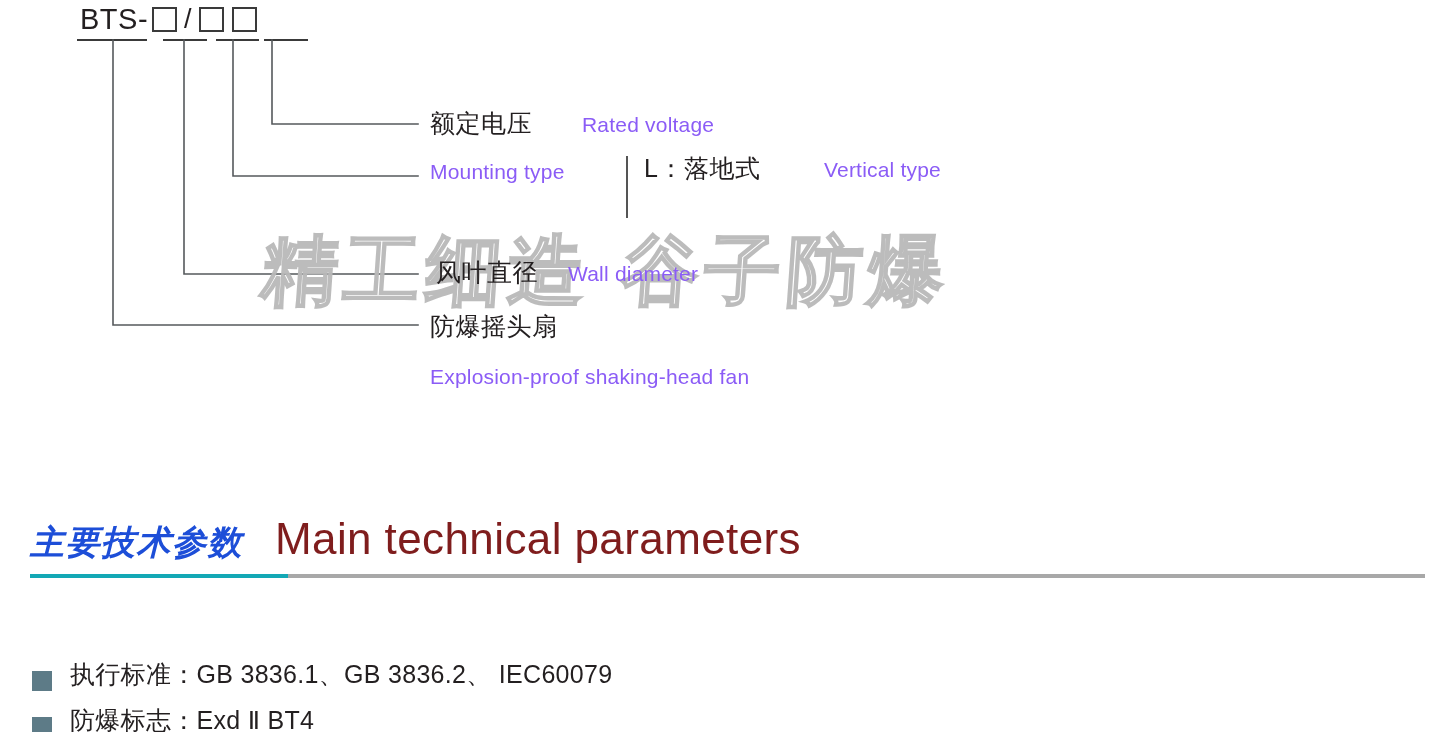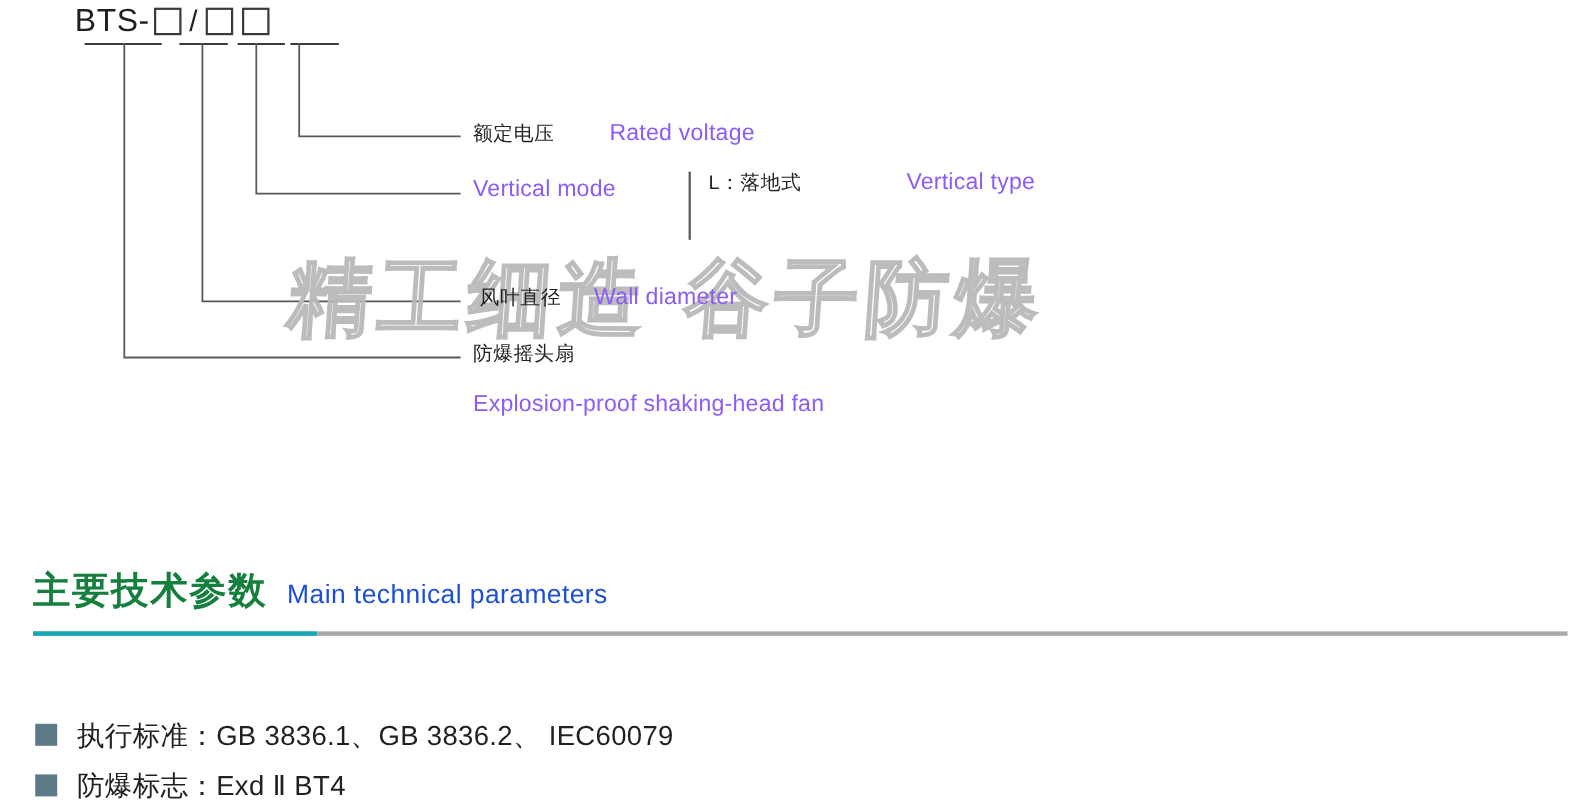--- a/index.html
+++ b/index.html
@@ -15,21 +15,21 @@
     font-family: "Liberation Sans", "DejaVu Sans", sans-serif;
     color: #231f20;
     -webkit-font-smoothing: antialiased;
   }
 
   
   .abs { position: absolute; }
 
   
   #model-code {
-    left: 68px;
+    left: 80px;
     top: 2px;
     display: flex;
     align-items: center;
     font-size: 29px;
     letter-spacing: 0.5px;
     color: #231f20;
     white-space: nowrap;
     text-align: right;
   }
   #model-code .code-text {
@@ -61,21 +61,21 @@
     pointer-events: none;
   }
 
   
   .callout {
     position: absolute;
     white-space: nowrap;
     line-height: 1.32;
   }
   .cn {
-    font-size: 18px;
+    font-size: 25px;
     letter-spacing: 0.5px;
     color: #231f20;
   }
   .en {
     font-size: 21px;
     letter-spacing: 0.2px;
     color: #8b5cf6;
   }
   .row {
     display: flex;
@@ -134,27 +134,28 @@
     left: 30px;
     top: 514px;
     display: flex;
     align-items: baseline;
     white-space: nowrap;
   }
   #section-heading .sec-cn {
     font-size: 34px;
     font-weight: bold;
     letter-spacing: 1.5px;
-    color: #15803d;
+    color: #1d4ed8;
+    font-style: italic;
   }
   #section-heading .sec-en {
-    font-size: 24px;
-    margin-left: 18px;
+    font-size: 44px;
+    margin-left: 32px;
     letter-spacing: 0.4px;
-    color: #1d4ed8;
+    color: #7f1d1d;
   }
   #heading-rule {
     position: absolute;
     left: 30px;
     top: 574px;
     width: 1395px;
     height: 4px;
     background: #a8a8a8;
   }
   #heading-rule-accent {
@@ -167,21 +168,21 @@
   }
 
   
   #spec-list {
     position: absolute;
     left: 32px;
     top: 645px;
   }
   .spec-item {
     display: flex;
-    align-items: center;
+    align-items: flex-end;
     height: 46px;
   }
   .spec-bullet {
     width: 20px;
     height: 20px;
     background: #5d7b87;
     flex: 0 0 auto;
     margin-right: 18px;
   }
   .spec-text {
@@ -225,21 +226,21 @@
 <div id="callout-voltage" class="callout">
   <div class="row">
     <span class="cn">额定电压</span>
     <span class="en">Rated voltage</span>
   </div>
 </div>
 
 <div id="callout-mounting" class="callout">
   <div class="divider"></div>
   <div class="opt-row" style="margin-top:6px;">
-    <span class="en label-col">Vertical mode</span>
+    <span class="en label-col">Mounting type</span>
   </div>
   <div style="position:absolute; left:214px; top:0;">
     <div class="opt-row">
       <span class="cn opt-cn">
         <span>L：</span><span>落地式</span>
       </span>
       <span class="en">Vertical type</span>
     </div>
   </div>
 </div>

